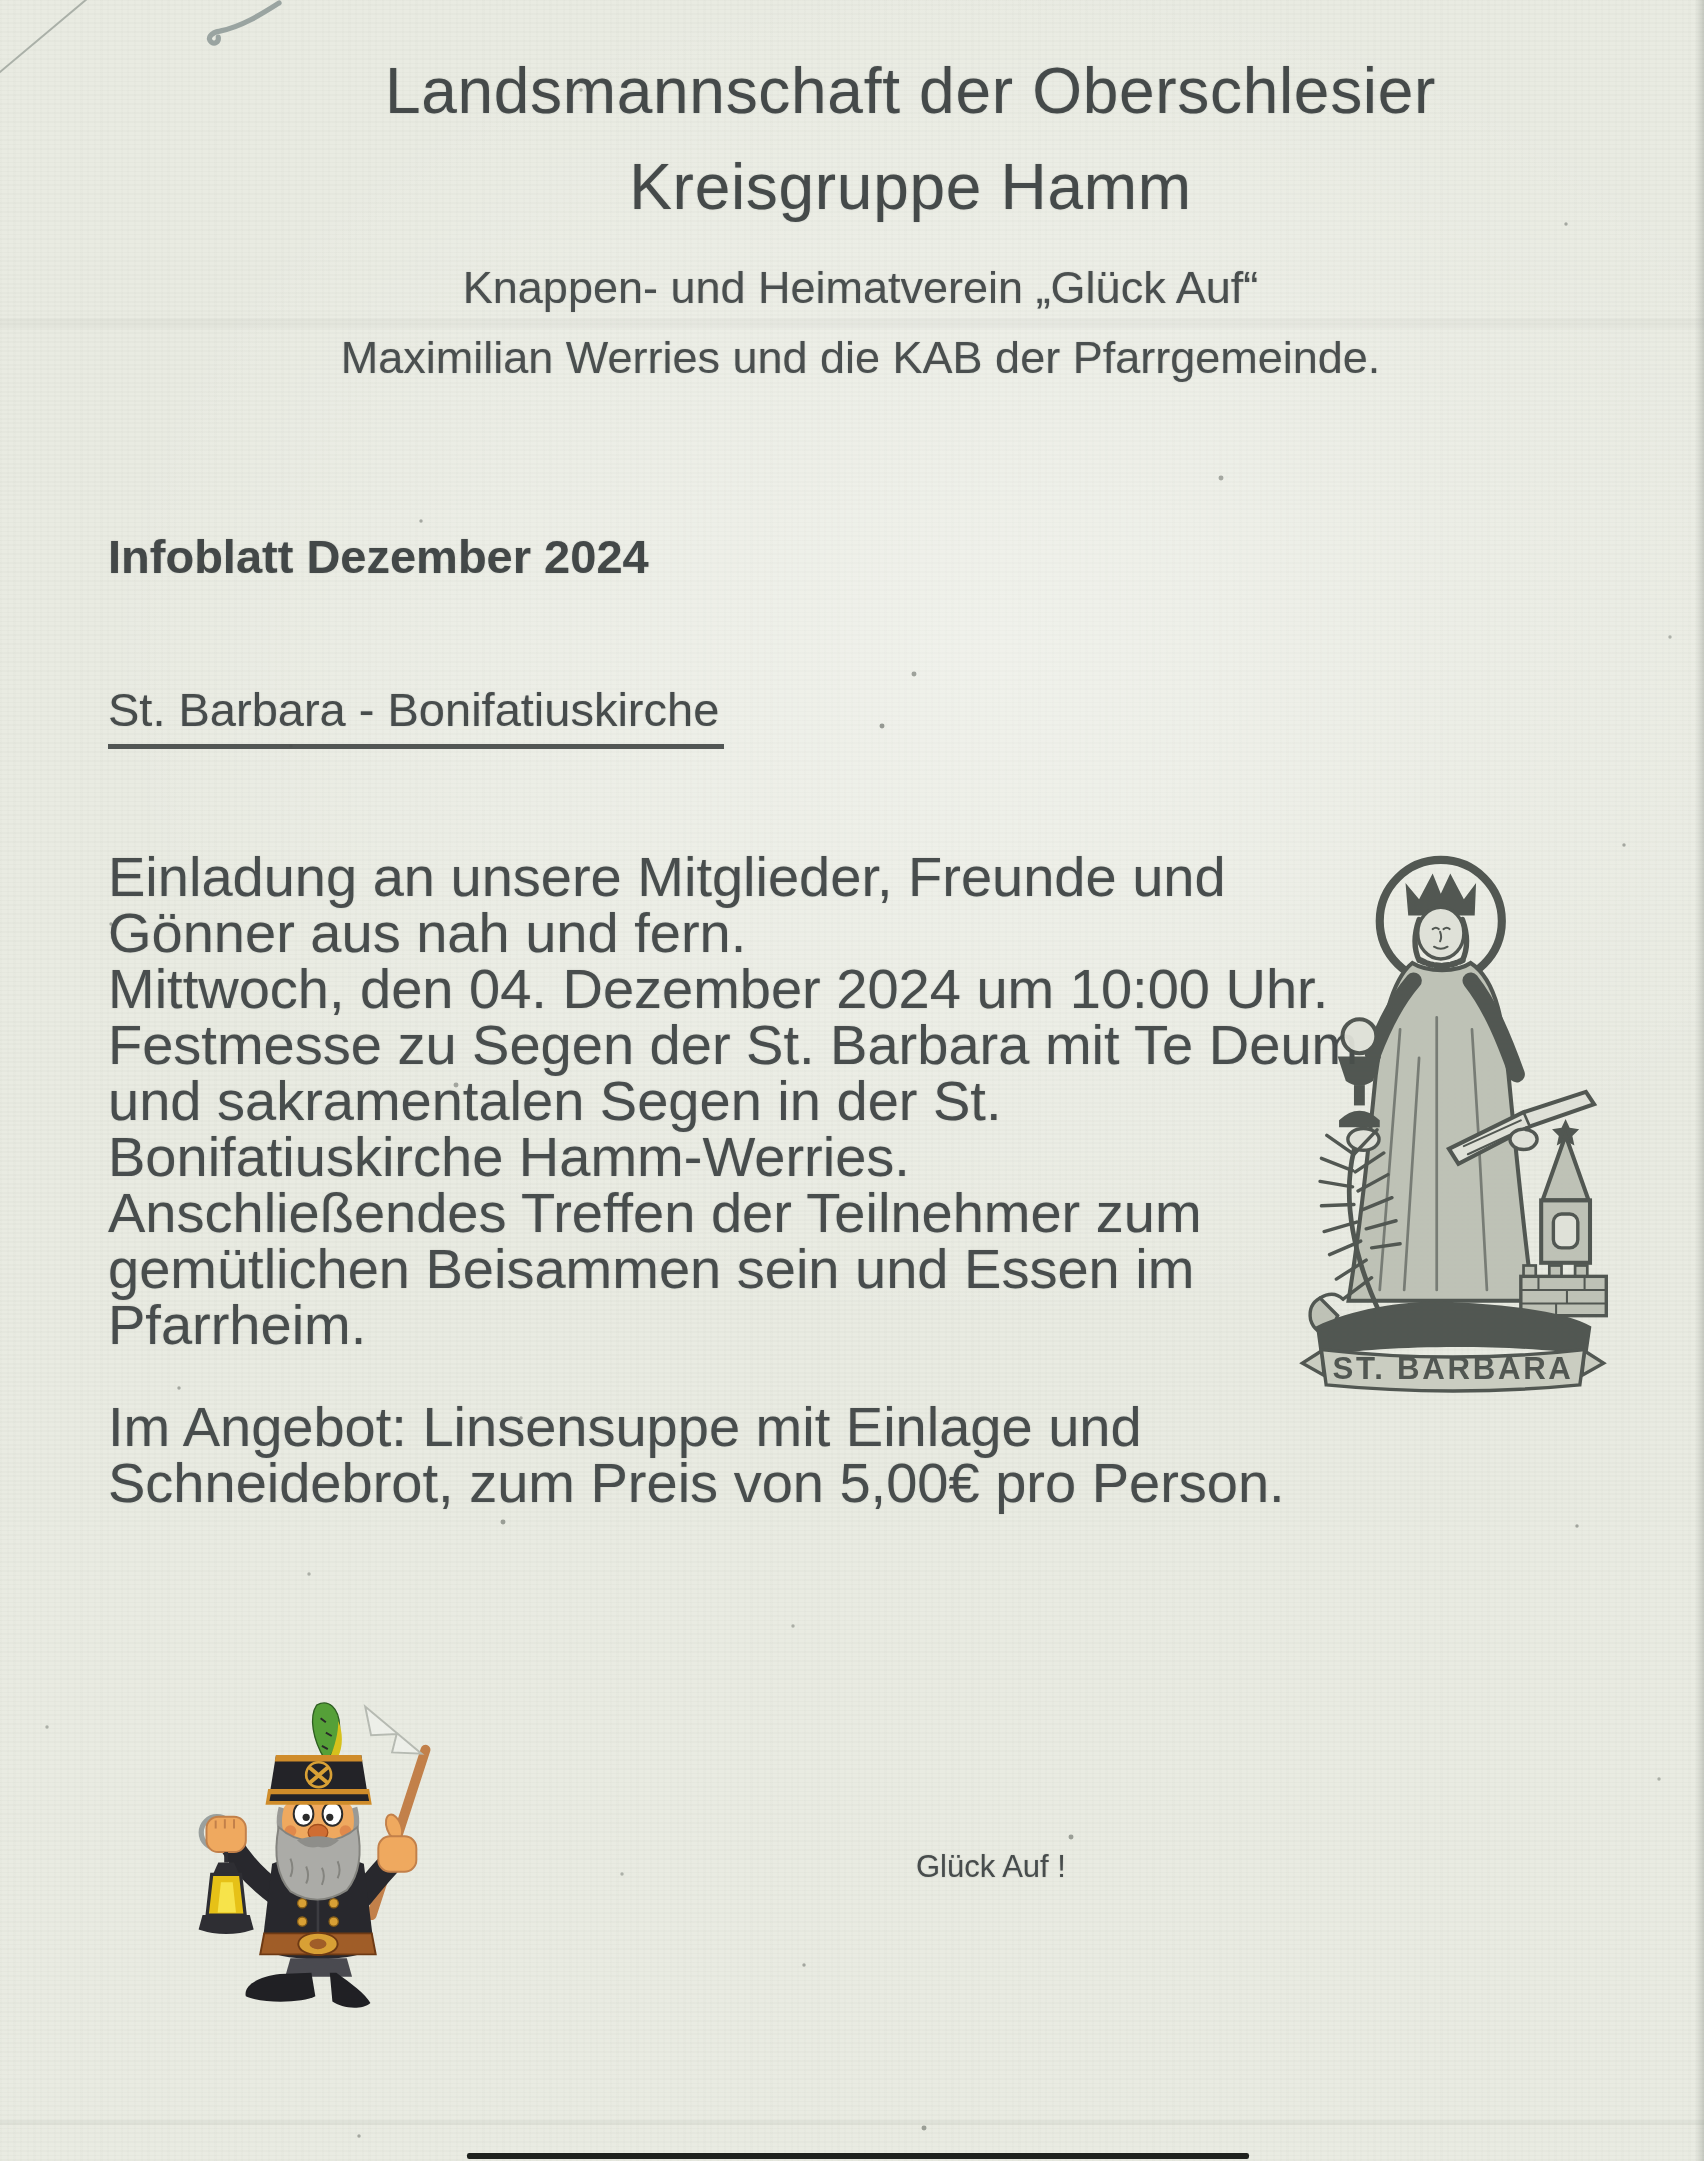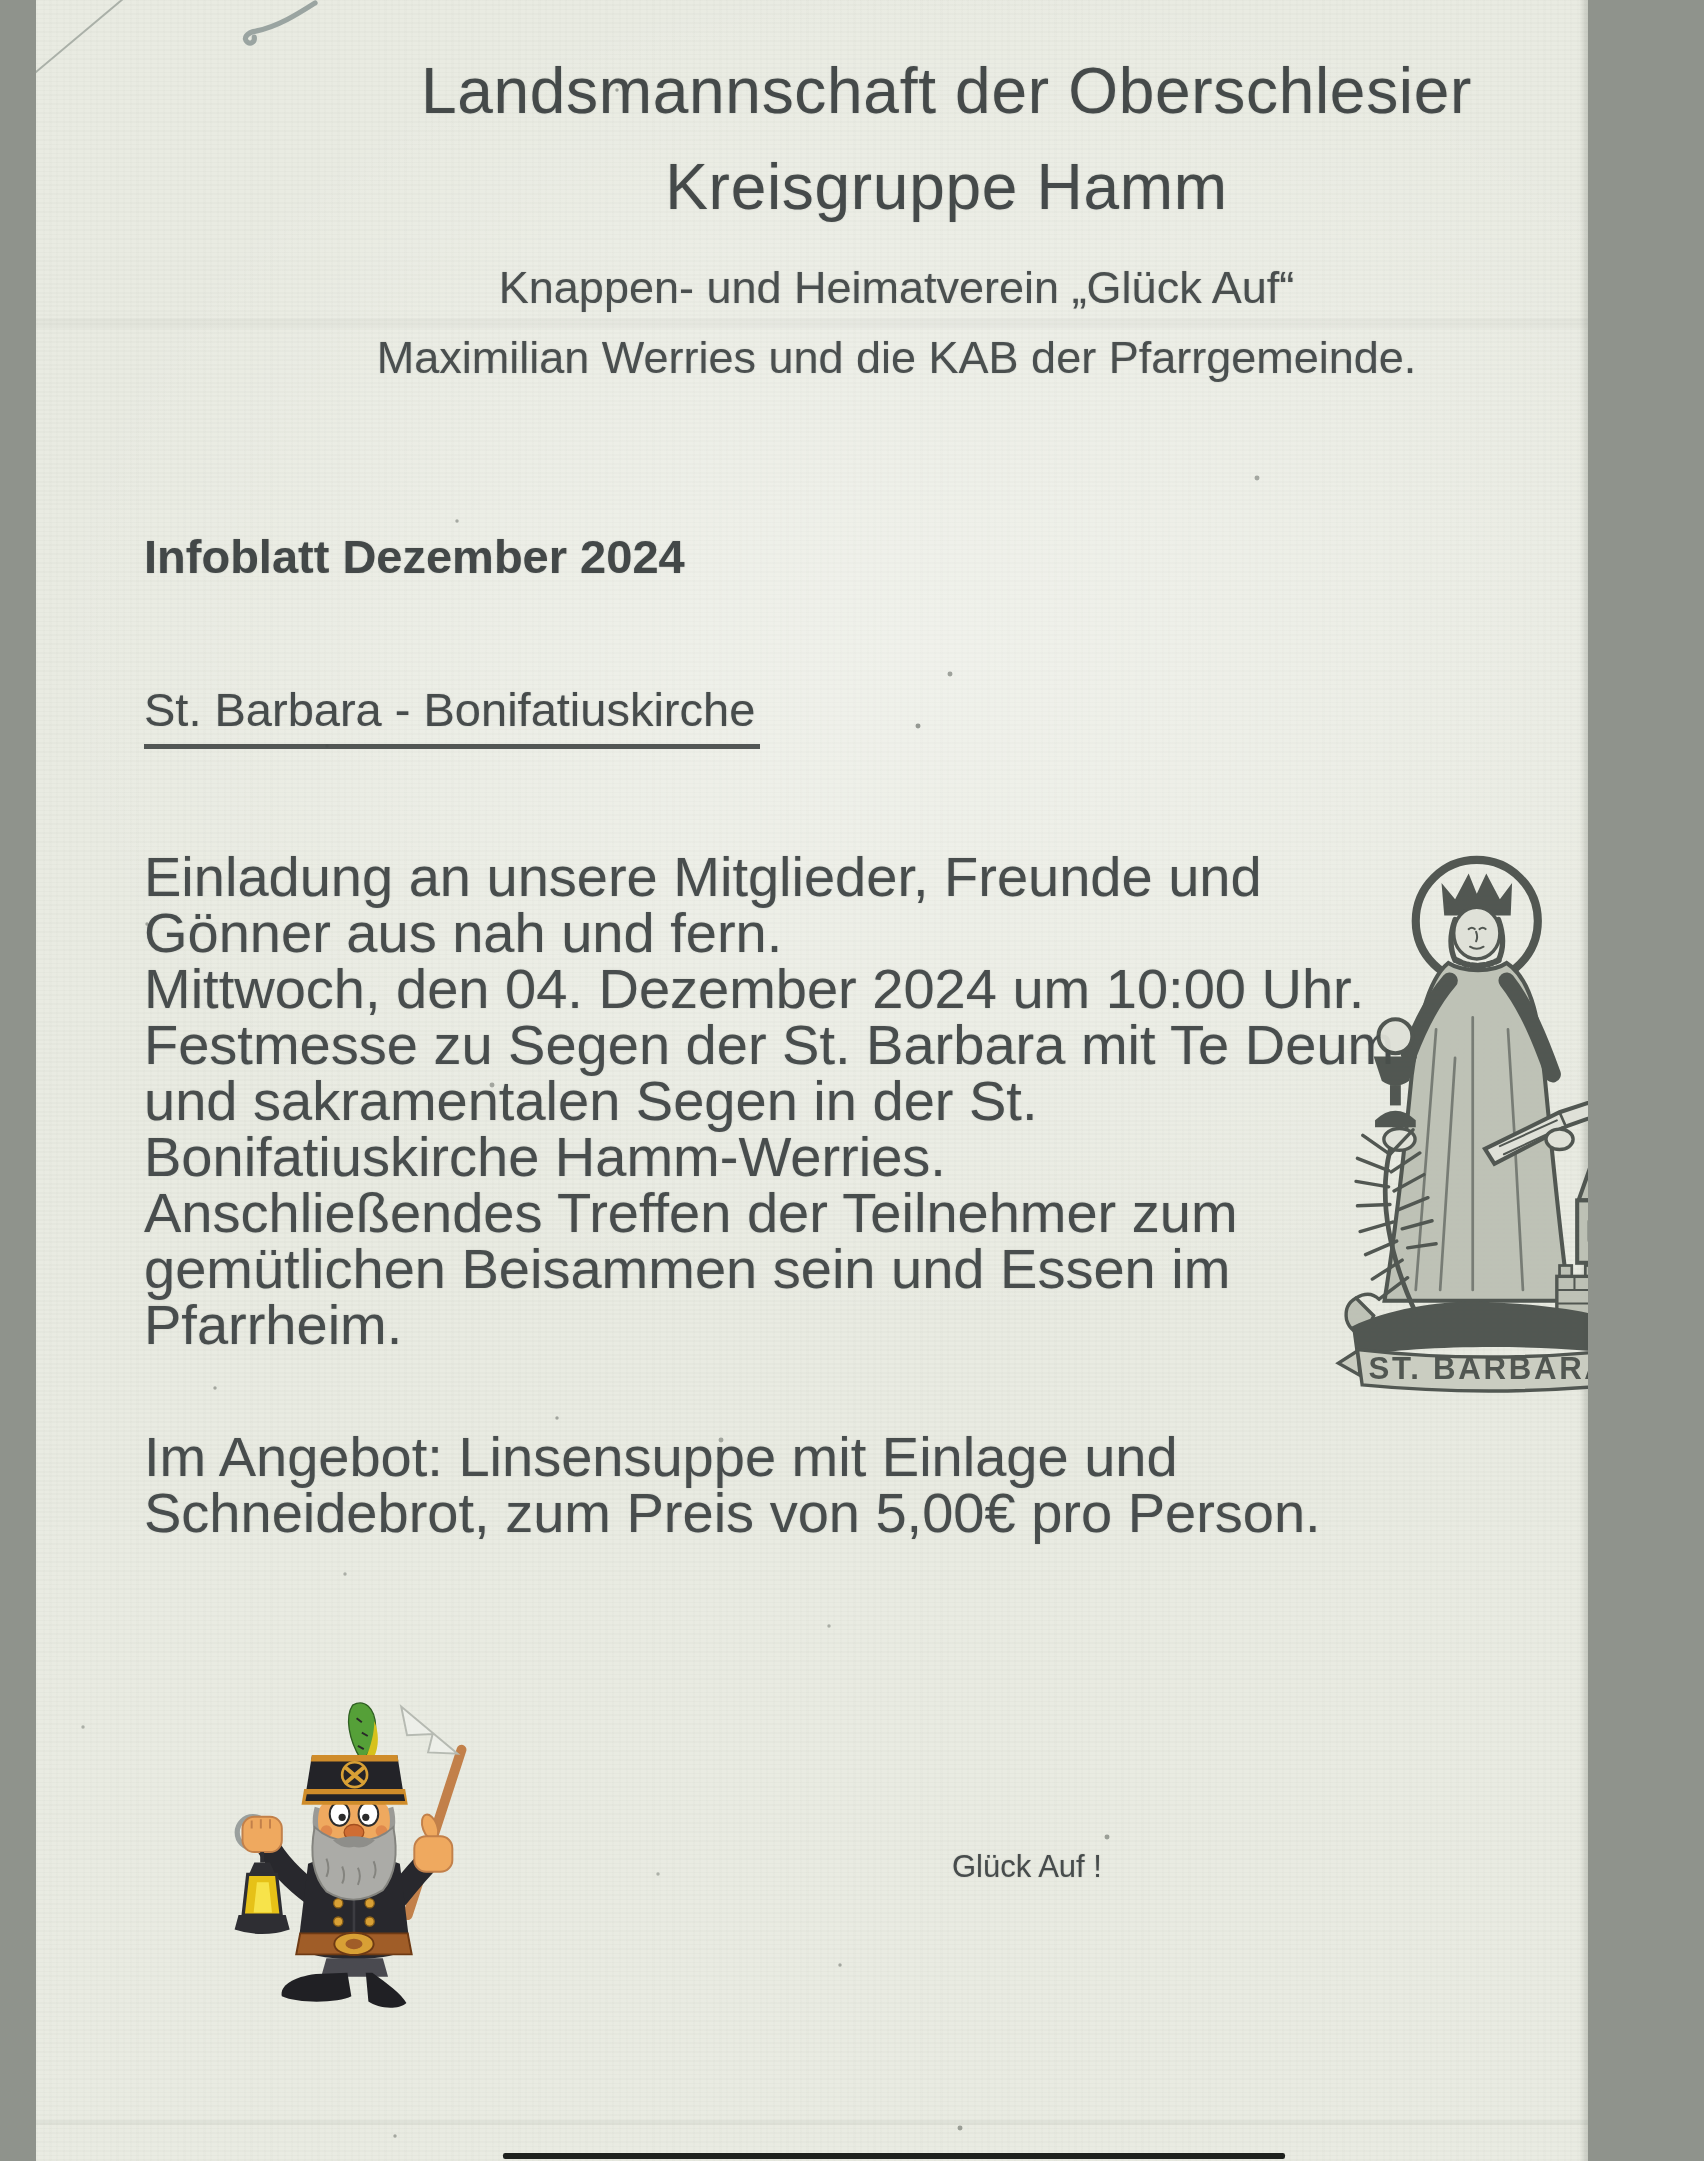--- a/index.html
+++ b/index.html
@@ -1,27 +1,26 @@
 <!DOCTYPE html>
 <html style="font-size:12px"><head>
 <meta charset="utf-8">
 <style>
   * { margin:0; padding:0; box-sizing:border-box; }
   html,body { width:1704px; height:2161px; }
   body { background:#8f938c; font-family:"Liberation Sans","DejaVu Sans",sans-serif; }
 
   .page {
-    position:relative; width:1552px; height:2161px; overflow:hidden;
+    position:relative; width:1704px; height:2161px; overflow:hidden;
     color:#474c4c;
     background:
       radial-gradient(ellipse 1264px 966px at 58% 30%, rgba(255,255,255,0.32), rgba(255,255,255,0) 72%),
       repeating-linear-gradient(0deg, rgba(108,114,102,0.030) 0 1.5px, rgba(0,0,0,0) 1.5px 4.5px),
       repeating-linear-gradient(90deg, rgba(108,114,102,0.020) 0 2.2px, rgba(0,0,0,0) 2.2px 6.7px),
       #e9ebe2;
-    margin-left: 36px;
   }
 
   .txt { position:absolute; white-space:nowrap; text-shadow:0 0 1.5px rgba(70,75,75,0.32); }
 
   .title-line   { left:0; width:1821px; text-align:center; font-size:64px; letter-spacing:0.7px; color:#454a4a; }
   .subtitle-line{ left:0; width:1721px; text-align:center; font-size:45px; color:#4a4f4f; }
 
   .infoblatt { left:108px; top:529px; font-size:47px; font-weight:bold; color:#434848; }
 
   .heading {
@@ -113,21 +112,21 @@
     <div>Gönner aus nah und fern.</div>
     <div>Mittwoch, den 04. Dezember 2024 um 10:00 Uhr.</div>
     <div>Festmesse zu Segen der St. Barbara mit Te Deum</div>
     <div>und sakramentalen Segen in der St.</div>
     <div>Bonifatiuskirche Hamm-Werries.</div>
     <div>Anschließendes Treffen der Teilnehmer zum</div>
     <div>gemütlichen Beisammen sein und Essen im</div>
     <div>Pfarrheim.</div>
   </div>
 
-  <div class="bodyblock" style="top:1429px;">
+  <div class="bodyblock" style="top:1399px;">
     <div>Im Angebot: Linsensuppe mit Einlage und</div>
     <div>Schneidebrot, zum Preis von 5,00€ pro Person.</div>
   </div>
 
   <svg class="art" style="left:1297px; top:831px;" width="312" height="576" viewBox="0 0 460 800" opacity="0.95">
     <g stroke-linecap="round">
 
       <circle cx="212" cy="108" r="90" fill="none" stroke="#4a504b" stroke-width="12"></circle>
 
       <path d="M164,100 L160,52 L180,76 L200,38 L212,68 L226,38 L246,76 L264,52 L262,100 Z" fill="#4a504b"></path>

